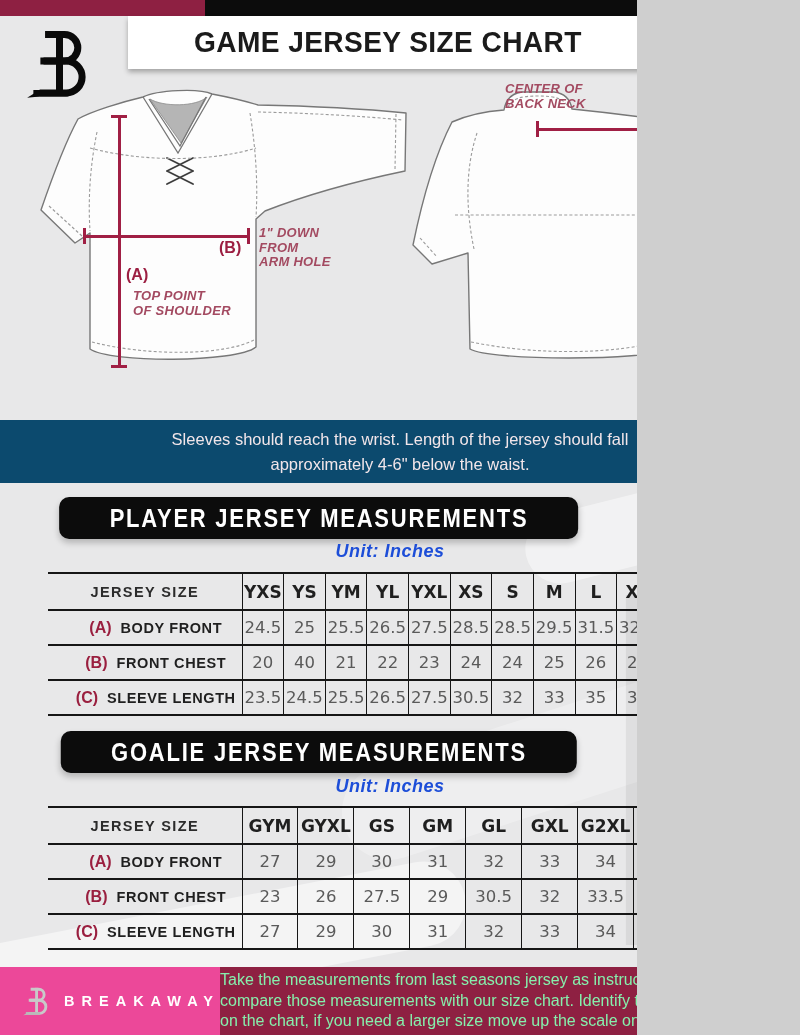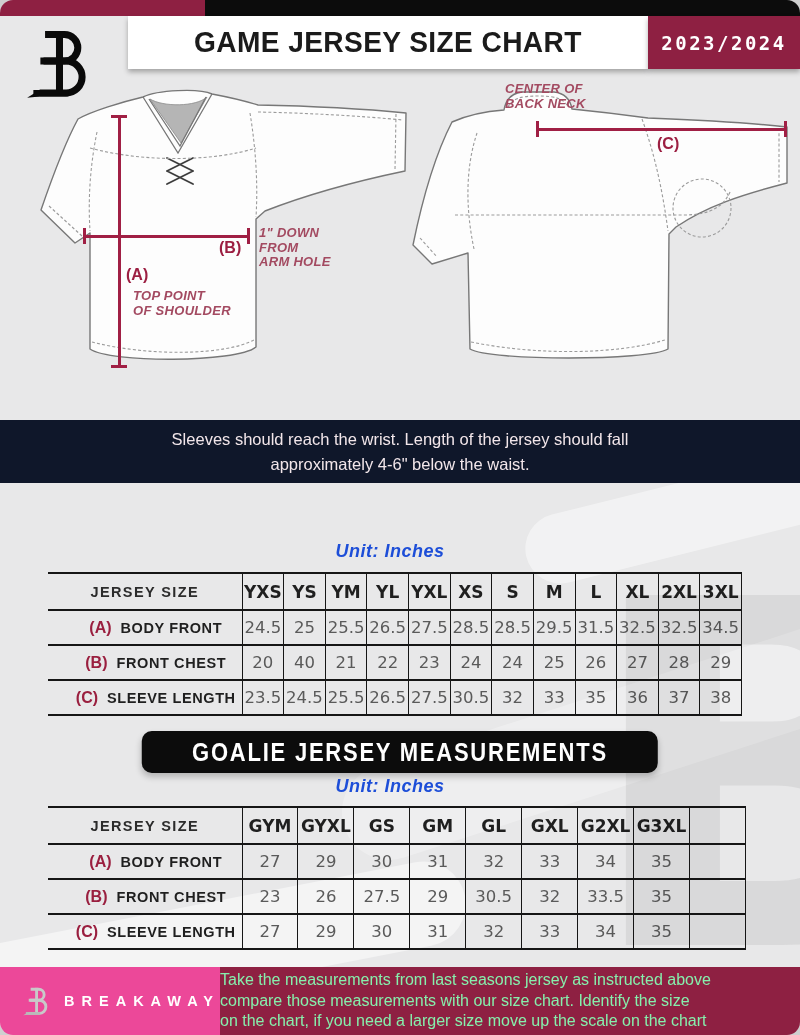--- a/index.html
+++ b/index.html
@@ -1,17 +1,17 @@
 <!DOCTYPE html>
 <html><head>
 <meta charset="utf-8">
 <style>
   html,body{margin:0;padding:0;background:#cfcfcf;}
-  .page{position:relative;width:800px;height:1035px;background:#e8e8e9;overflow:hidden;
-        font-family:"Liberation Sans",sans-serif;border-radius:13px;}
+  .page{position:relative;width:637px;height:1035px;background:#e8e8e9;overflow:hidden;
+        font-family:"Liberation Sans",sans-serif;}
   .prewrap{white-space:pre-line;}
 
   
   .swoosh{position:absolute;pointer-events:none;border-radius:60px;}
   .s1{top:470px;left:520px;width:430px;height:70px;background:rgba(255,255,255,.45);transform:rotate(-14deg);}
   .s2{top:905px;left:-70px;width:540px;height:85px;background:rgba(255,255,255,.5);transform:rotate(-11deg);}
   .s3{top:690px;left:330px;width:580px;height:95px;background:rgba(255,255,255,.28);transform:rotate(-18deg);}
   .watermark{position:absolute;left:0;top:595px;width:800px;height:365px;mix-blend-mode:multiply;
              pointer-events:none;z-index:6;}
   .watermark text{font-family:"DejaVu Sans",sans-serif;font-weight:bold;fill:#4a4a4a;opacity:.085;}
@@ -29,21 +29,21 @@
   .year-text{font-family:"DejaVu Sans Mono",monospace;font-weight:bold;font-size:19px;letter-spacing:2.5px;color:#fff;}
 
   
   .jerseys{position:absolute;left:0;top:75px;z-index:1;pointer-events:none;}
   .mline,.mtick{position:absolute;background:#a01f44;z-index:3;}
   .mkey{position:absolute;z-index:3;font-size:16px;font-weight:800;color:#9c1f42;}
   .mnote{position:absolute;z-index:3;font-size:13px;font-style:italic;font-weight:600;
          color:#a34a61;line-height:14.5px;letter-spacing:.3px;}
 
   
-  .notice{position:absolute;left:0;top:420px;width:800px;height:63px;background:#0f172a;z-index:2;
+  .notice{position:absolute;left:0;top:420px;width:800px;height:63px;background:#0c4a6e;z-index:2;
           display:flex;align-items:center;justify-content:center;}
   .notice-text{font-size:16.5px;line-height:25px;color:#f2e6ea;text-align:center;}
 
   
   .section-banner{position:absolute;left:50%;transform:translateX(-50%);height:42px;background:#0c0c0c;
                   border-radius:10px;z-index:2;display:flex;align-items:center;justify-content:center;
                   padding:0 22px;box-shadow:0 4px 6px rgba(0,0,0,.22);}
   .banner-inner{display:inline-block;transform:scaleX(.88);font-size:25px;font-weight:800;
                 letter-spacing:2px;color:#fff;white-space:nowrap;}
   .unit{position:absolute;left:0;width:780px;text-align:center;z-index:2;font-size:18px;
@@ -159,20 +159,23 @@
 ARM HOLE</div>
   <div class="mkey" style="left:657px;top:135px;">(C)</div>
   <div class="mnote prewrap" style="left:505px;top:82px;">CENTER OF
 BACK NECK</div>
 
   <div class="notice">
     <div class="notice-text prewrap">Sleeves should reach the wrist. Length of the jersey should fall
 approximately 4-6" below the waist.</div>
   </div>
 
+  <div class="section-banner" style="top:497px;">
+    <span class="banner-inner">PLAYER JERSEY MEASUREMENTS</span>
+  </div>
   <div class="unit" style="top:541px;">Unit: Inches</div>
   <table class="mtable" style="top:572px;width:694px;">
       <colgroup>
         <col style="width: 194px;">
         <col>
         <col>
         <col>
         <col>
         <col>
         <col>

